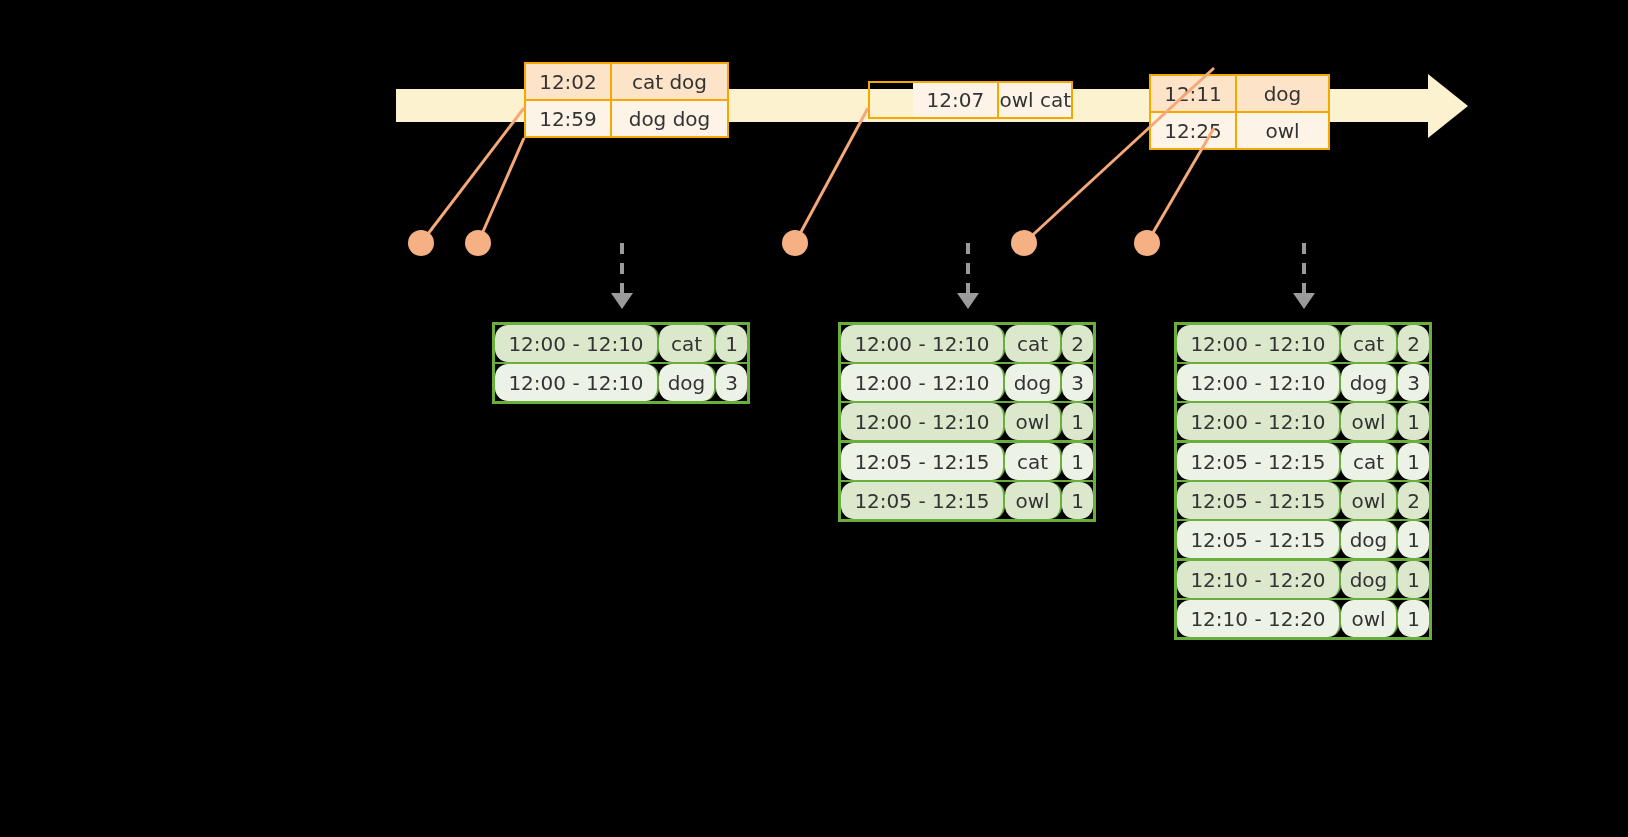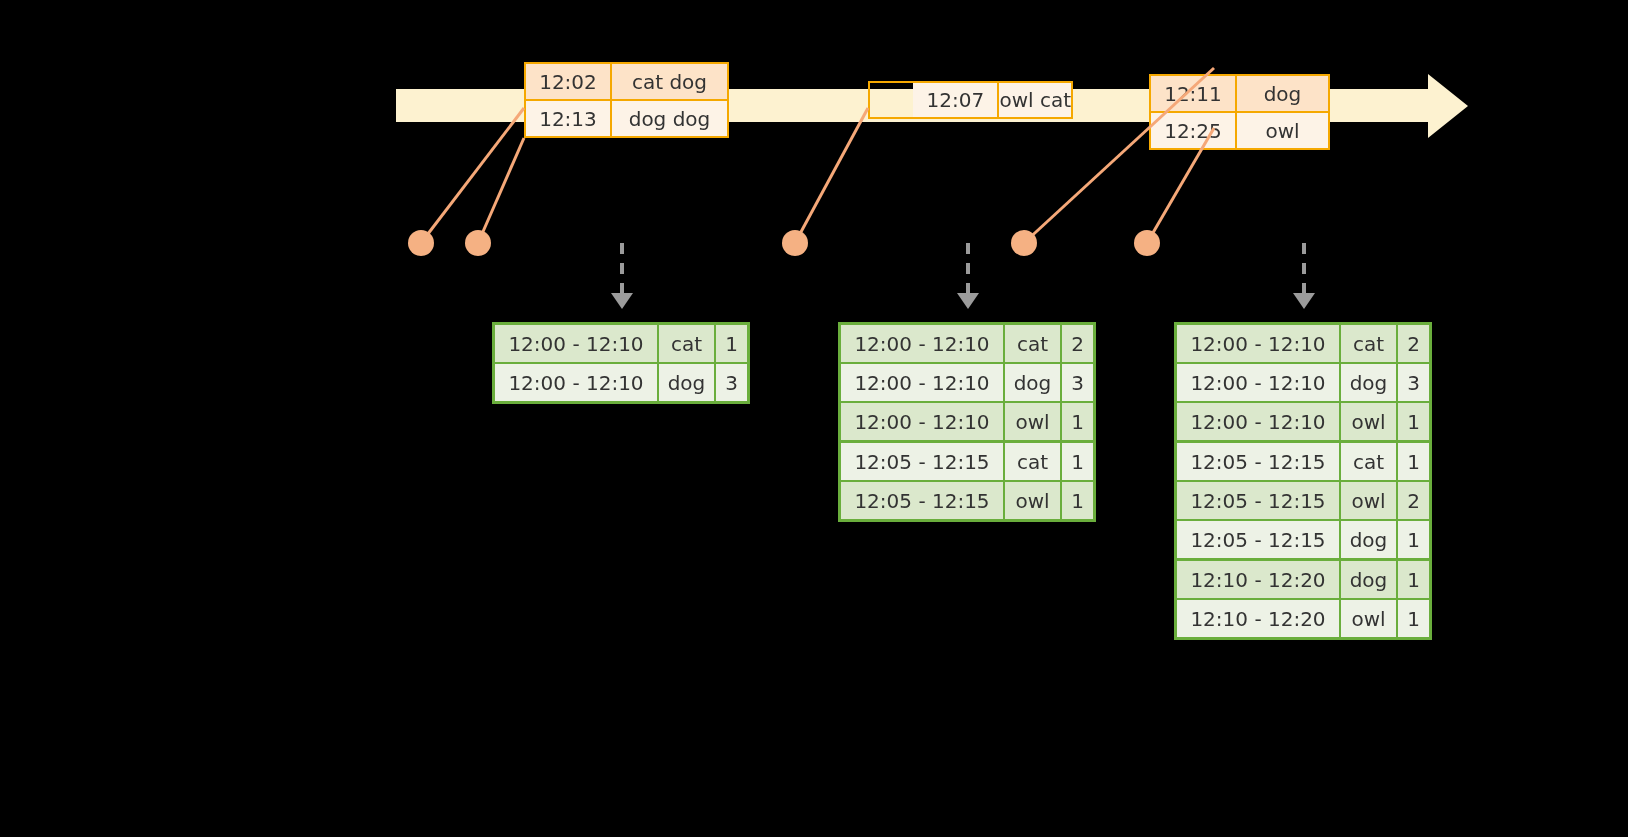--- a/index.html
+++ b/index.html
@@ -38,42 +38,42 @@
   .dhead{position:absolute;width:0;height:0;
          border-left:11px solid transparent;border-right:11px solid transparent;
          border-top:16px solid #9b9b9b;}
 
   
   .gtable{position:absolute;border:3px solid #6aae3c;box-sizing:border-box;}
   .grow{display:flex;}
   .grow.sep{border-top:3px solid #6aae3c;}
   .gcell{display:flex;align-items:center;justify-content:center;
          font-size:20px;color:#333;height:37px;box-sizing:border-box;
-         white-space:nowrap;line-height:1;}
+         white-space:nowrap;line-height:1;border-radius:13px;}
   .gwin{border-right:2px solid #6aae3c;}
   .gkey{border-right:2px solid #6aae3c;}
   .r-a .gcell{background:#dbe8cc;}
   .r-b .gcell{background:#edf2e6;}
   .grow + .grow:not(.sep){border-top:2px solid #6aae3c;}
 </style>
 </head>
 <body>
 
 <div id="stage">
 
   <div class="tl-bar" style="left:396px;top:89px;width:1038px;height:33px;"></div>
   <div class="tl-arrow" style="left:1428px;top:74px;"></div>
 
   <div class="ev-box" style="left:524px;top:62px;width:205px;height:76px;">
     <div class="ev-row sh-a">
       <div class="ev-time">12:02</div>
       <div class="ev-val">cat dog</div>
     </div>
     <div class="ev-row sh-b">
-      <div class="ev-time">12:13</div>
+      <div class="ev-time">12:59</div>
       <div class="ev-val">dog dog</div>
     </div>
   </div>
 
   <div class="ev-box" style="left:868px;top:81px;width:205px;height:38px;align-items:flex-end;">
     <div class="ev-row sh-b">
       <div class="ev-time">12:07</div>
       <div class="ev-val">owl cat</div>
     </div>
   </div>

